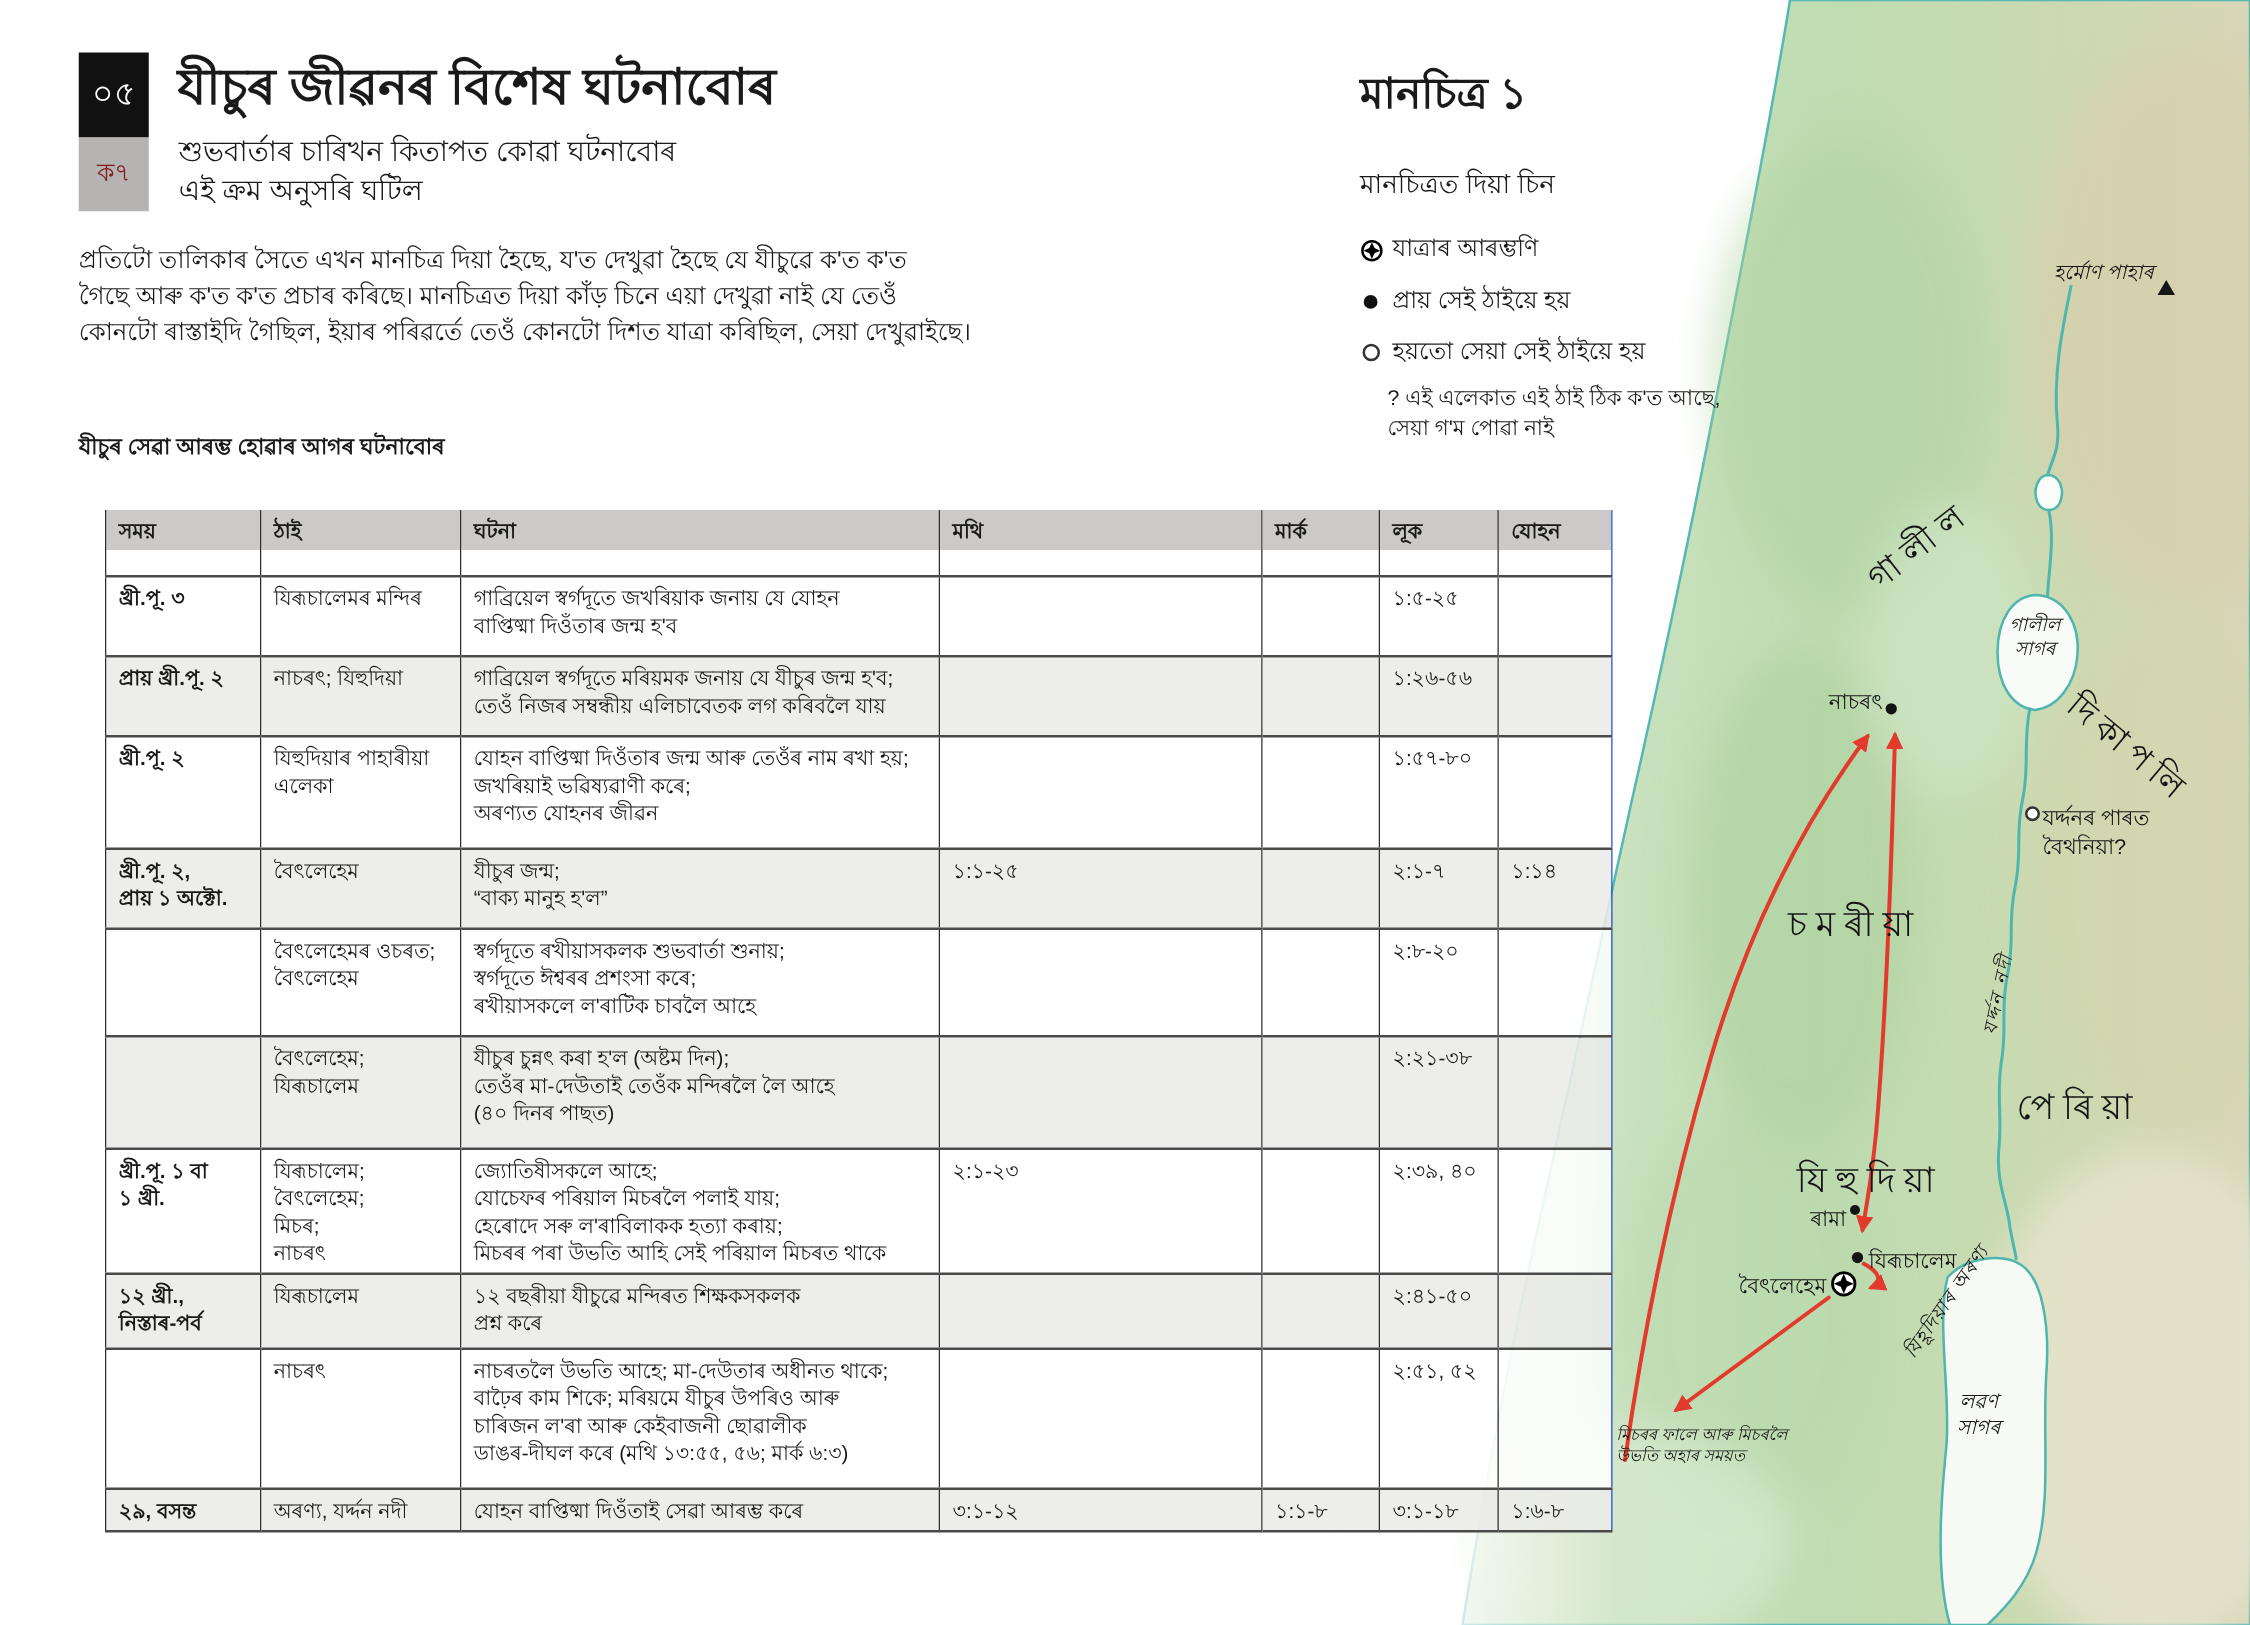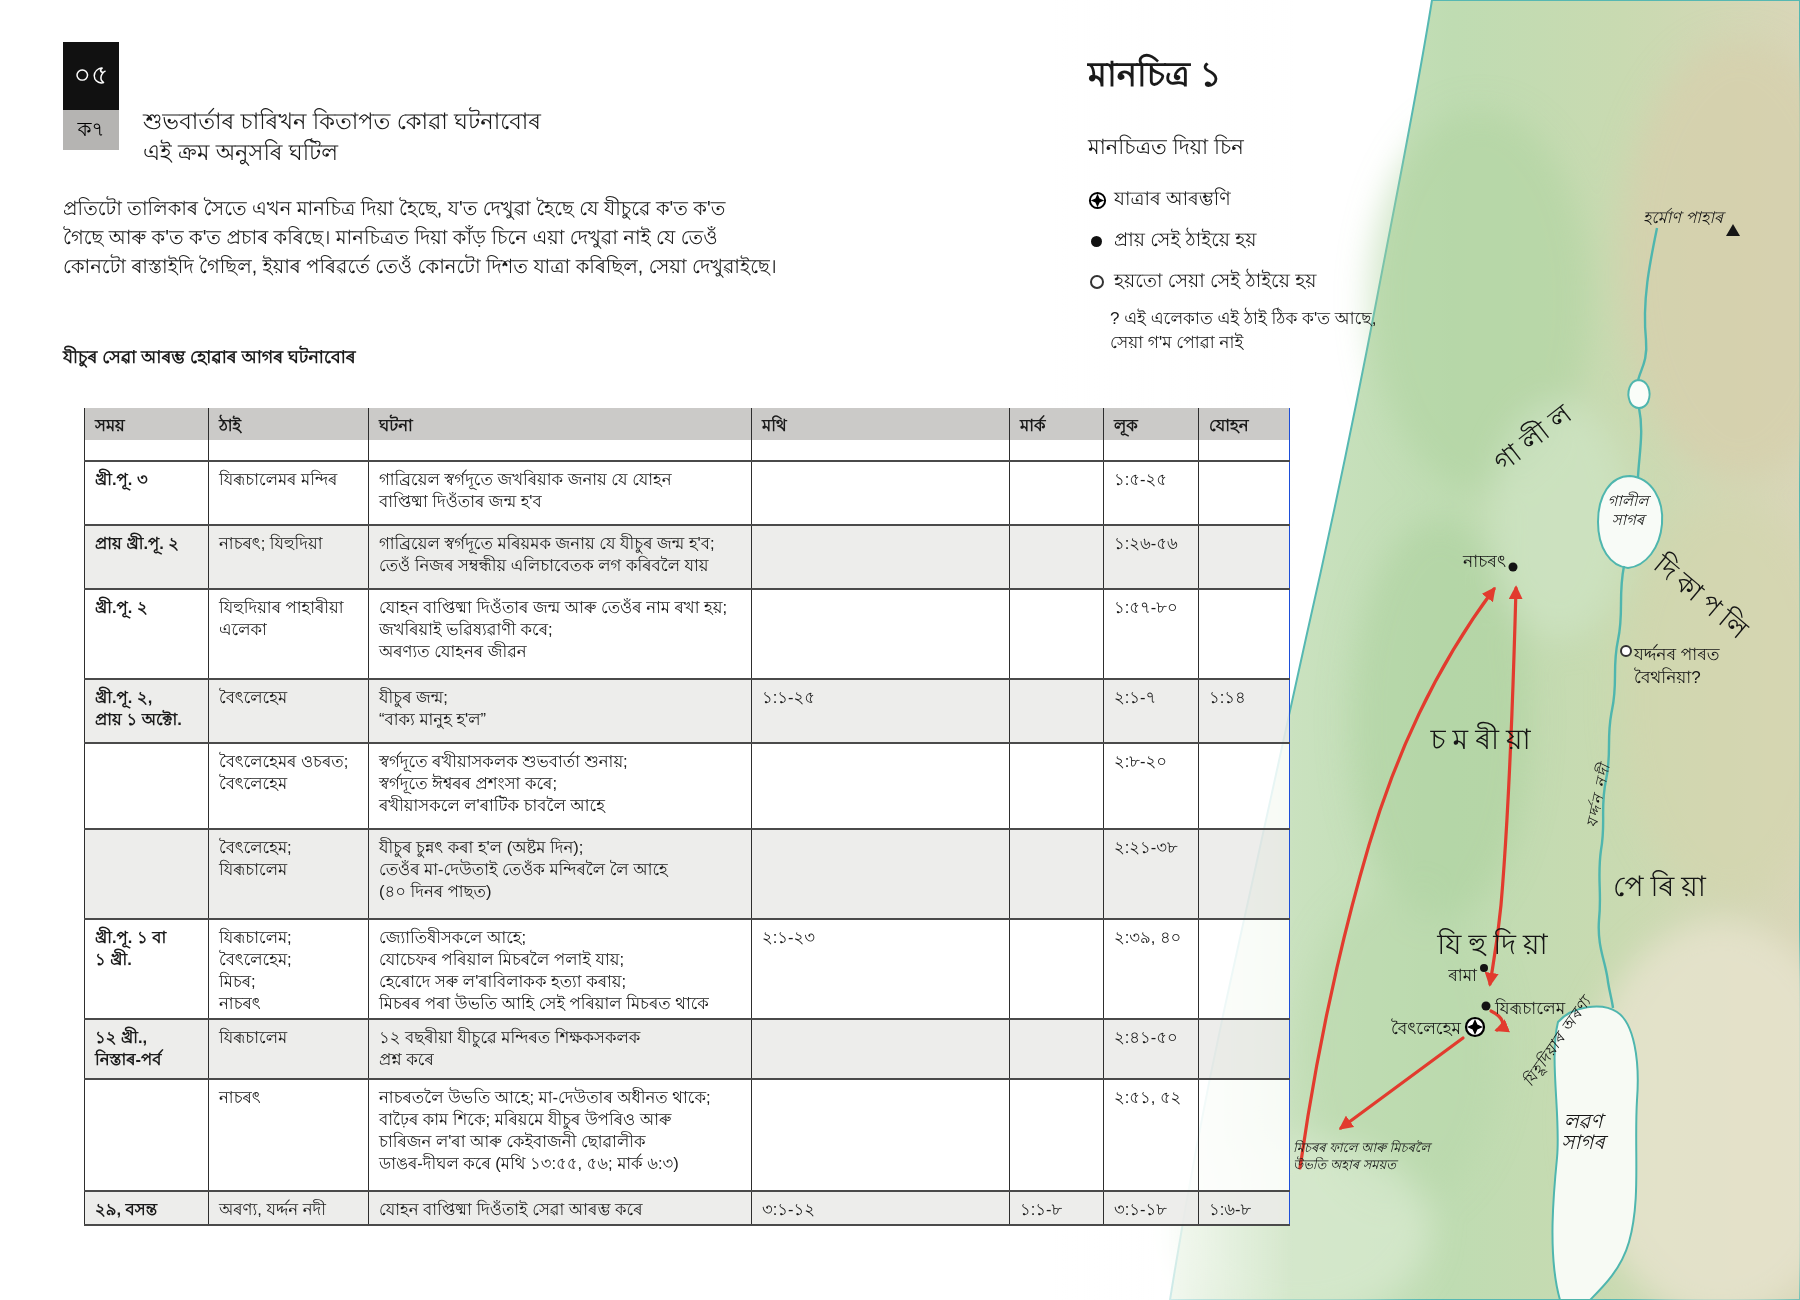--- a/index.html
+++ b/index.html
@@ -3,21 +3,21 @@
 <meta charset="utf-8">
 <style>
   html,body{margin:0;padding:0;background:#fff;}
   #page{position:relative;width:1800px;height:1300px;background:#fff;overflow:hidden;
         font-family:"Liberation Sans","DejaVu Sans",sans-serif;color:#1a1a1a;}
   .abs{position:absolute;}
 
   
   #badge-num{left:63px;top:42px;width:56px;height:68px;background:#111;color:#fff;
              display:flex;align-items:center;justify-content:center;font-size:27px;}
-  #badge-sub{left:63px;top:110px;width:56px;height:40px;background:#b5b4b2;color:#000000;
+  #badge-sub{left:63px;top:110px;width:56px;height:59px;background:#b5b4b2;color:#7f1d1d;
              display:flex;align-items:center;justify-content:center;font-size:20px;}
   #page-title{left:142px;top:46px;font-size:40px;font-weight:bold;line-height:48px;}
   #page-subtitle{left:143px;top:106px;font-size:22.5px;line-height:31px;white-space:pre-line;}
   #intro{left:63px;top:194px;width:760px;font-size:19.5px;line-height:29px;white-space:pre-line;}
 
   
   #legend{left:1088px;top:48px;width:420px;z-index:6;}
   #legend-title{font-size:34px;font-weight:bold;margin:0 0 26px 0;}
   #legend-sub{font-size:21px;margin:0 0 18px 0;}
   .legend-item{display:flex;align-items:center;margin-bottom:9px;font-size:19px;}
@@ -58,21 +58,21 @@
   #lbl-decapolis{left:1702px;top:600px;font-size:27px;letter-spacing:6px;transform:translate(-50%,-50%) rotate(40deg);}
   #lbl-bethany{left:1634px;top:643px;font-size:17px;line-height:23px;white-space:pre-line;}
   #lbl-samaria{left:1484px;top:741px;transform:translate(-50%,-50%);}
   #lbl-jordan{left:1599px;top:795px;font-size:15px;letter-spacing:2px;transform:translate(-50%,-50%) rotate(-78deg);}
   #lbl-perea{left:1663px;top:888px;transform:translate(-50%,-50%);text-align:right;}
   #lbl-judea{left:1496px;top:946px;transform:translate(-50%,-50%);}
   #lbl-rama{left:1477px;top:962px;transform:translateX(-100%);}
   #lbl-jerusalem{left:1495px;top:995px;}
   #lbl-bethlehem{left:1461px;top:1015px;transform:translateX(-100%);}
   #lbl-wilderness{left:1558px;top:1042px;font-size:15.5px;letter-spacing:1px;transform:translate(-50%,-50%) rotate(-55deg);white-space:nowrap;}
-  #lbl-saltsea{left:1583px;top:1132px;font-size:20px;line-height:21px;text-align:center;transform:translate(-50%,-50%);white-space:pre-line;}
+  #lbl-saltsea{left:1583px;top:1132px;font-size:16px;line-height:21px;text-align:center;transform:translate(-50%,-50%);white-space:pre-line;}
   #lbl-egypt{left:1293px;top:1139px;font-size:13px;font-style:italic;line-height:17px;white-space:pre-line;}
 </style>
 </head>
 <body>
 
 <div id="page">
 
   <div class="abs" id="map">
     <svg width="745" height="1300" viewBox="1055 0 745 1300" xmlns="http://www.w3.org/2000/svg">
       <defs>
@@ -160,20 +160,21 @@
   <div class="abs maplabel city" id="lbl-jerusalem">যিৰূচালেম</div>
   <div class="abs maplabel city" id="lbl-bethlehem">বৈৎলেহেম</div>
   <div class="abs maplabel water" id="lbl-wilderness">যিহূদিয়াৰ অৰণ্য</div>
   <div class="abs maplabel water" id="lbl-saltsea">লৱণ
 সাগৰ</div>
   <div class="abs maplabel" id="lbl-egypt">মিচৰৰ ফালে আৰু মিচৰলৈ
 উভতি অহাৰ সময়ত</div>
 
   <div class="abs" id="badge-num">০৫</div>
   <div class="abs" id="badge-sub">ক৭</div>
+  <h1 class="abs" id="page-title" style="margin:0">যীচুৰ জীৱনৰ বিশেষ ঘটনাবোৰ</h1>
   <div class="abs" id="page-subtitle">শুভবাৰ্তাৰ চাৰিখন কিতাপত কোৱা ঘটনাবোৰ
 এই ক্ৰম অনুসৰি ঘটিল</div>
   <div class="abs" id="intro">প্ৰতিটো তালিকাৰ সৈতে এখন মানচিত্ৰ দিয়া হৈছে, য'ত দেখুৱা হৈছে যে যীচুৱে ক'ত ক'ত
 গৈছে আৰু ক'ত ক'ত প্ৰচাৰ কৰিছে। মানচিত্ৰত দিয়া কাঁড় চিনে এয়া দেখুৱা নাই যে তেওঁ
 কোনটো ৰাস্তাইদি গৈছিল, ইয়াৰ পৰিৱৰ্তে তেওঁ কোনটো দিশত যাত্ৰা কৰিছিল, সেয়া দেখুৱাইছে।</div>
 
   <div class="abs" id="legend">
     <h2 id="legend-title">মানচিত্ৰ ১</h2>
     <div id="legend-sub">মানচিত্ৰত দিয়া চিন</div>
     <div class="legend-item">

